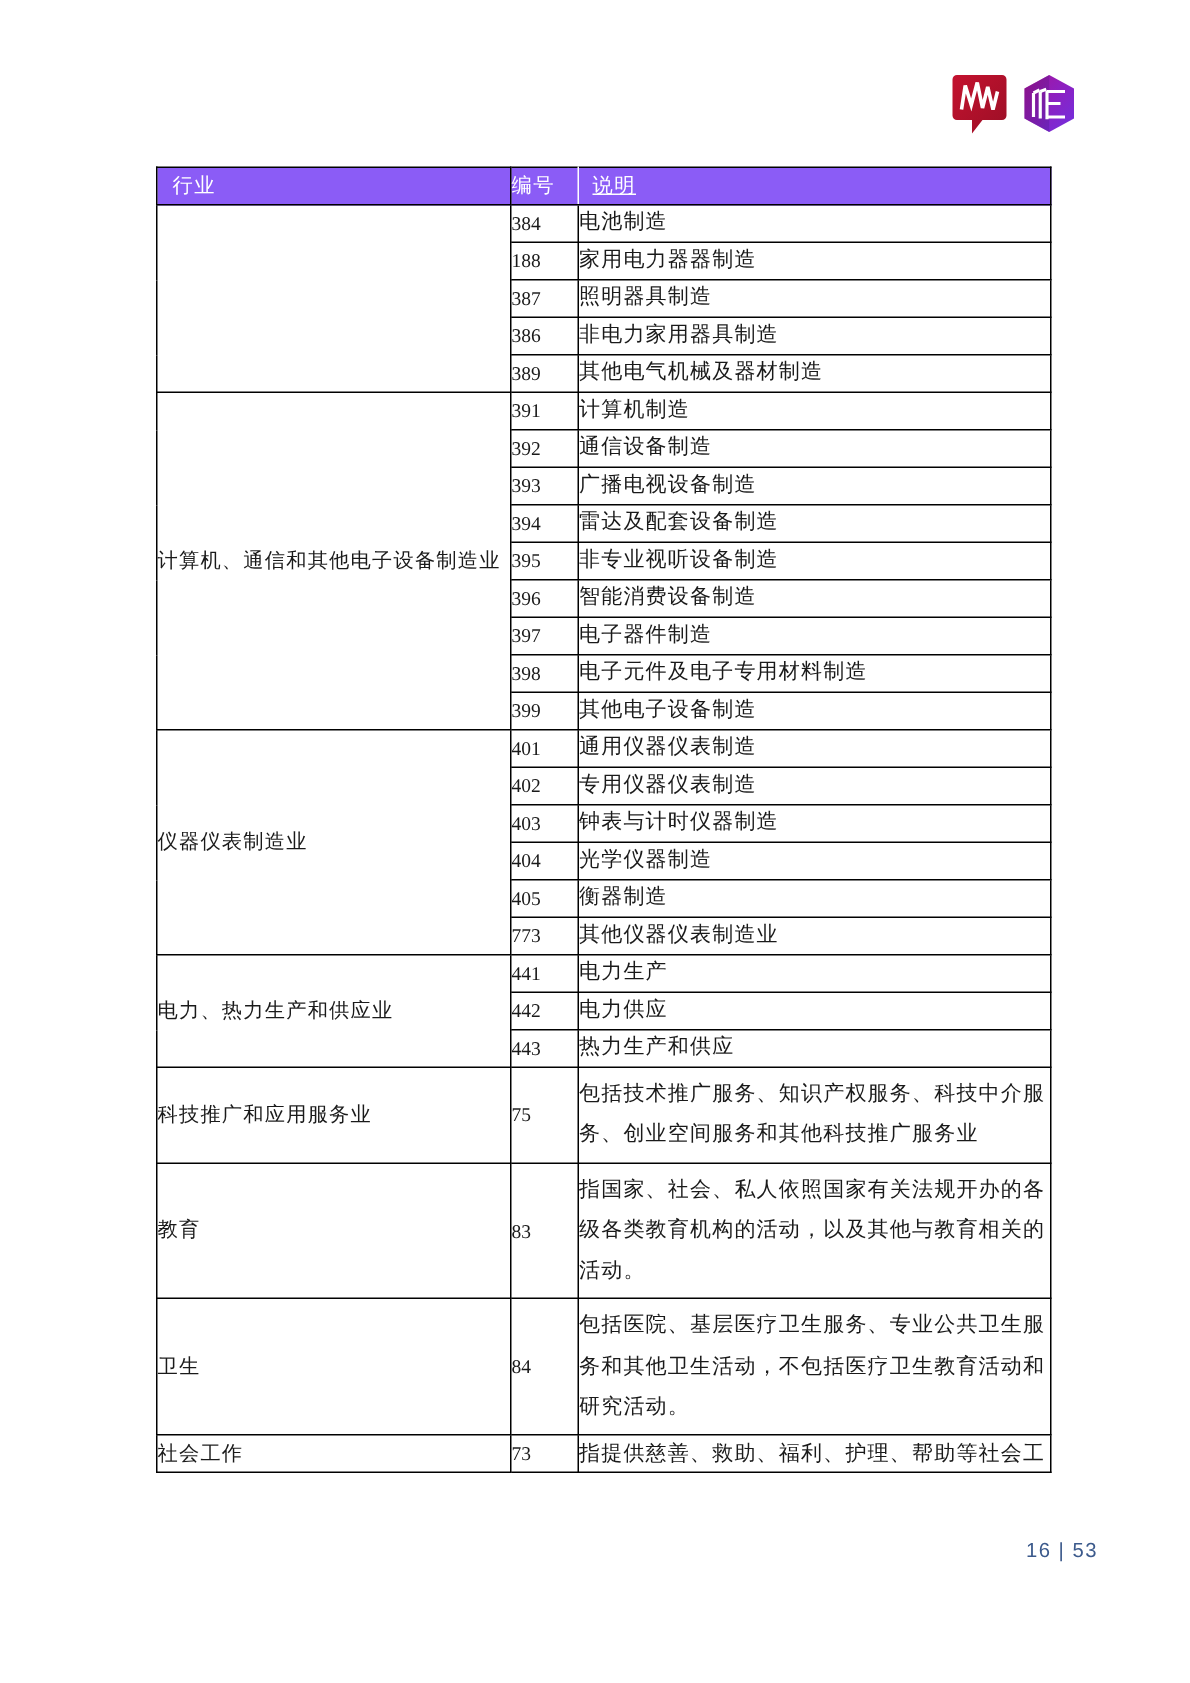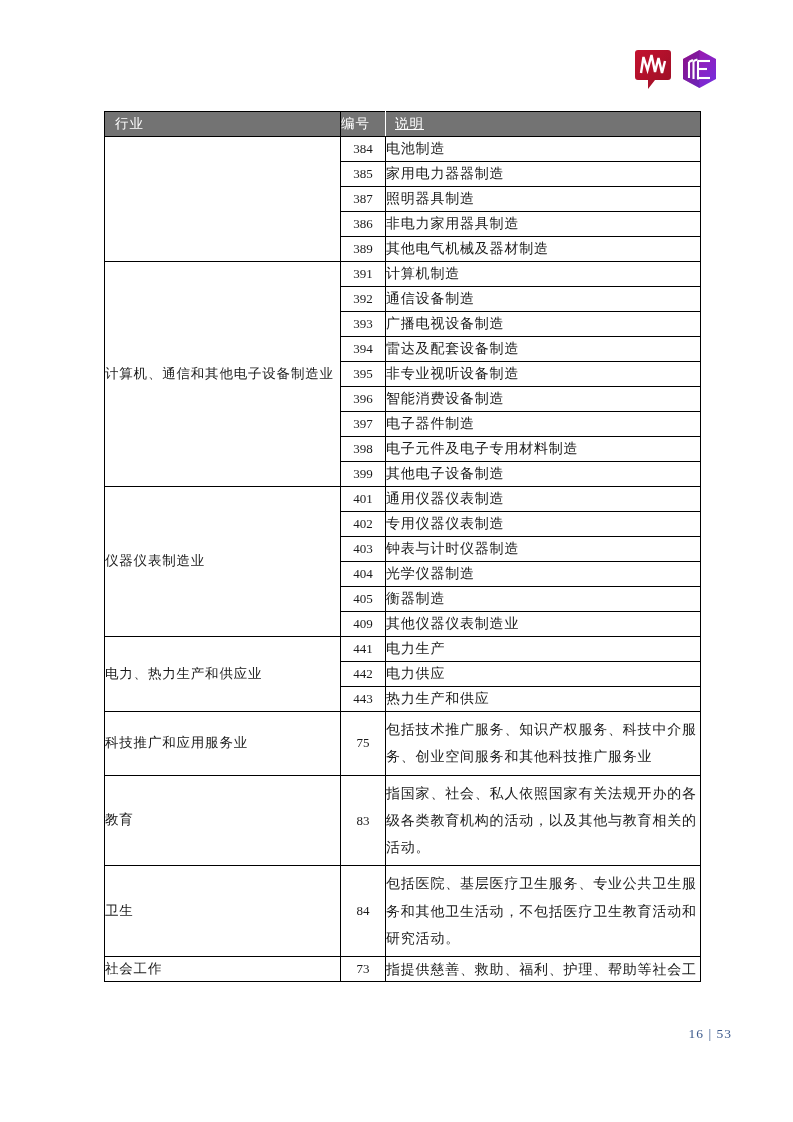--- a/index.html
+++ b/index.html
@@ -52,42 +52,41 @@
   table.doc col.c-code     { width: 45px; }
   table.doc col.c-desc     { width: 315px; }
 
   table.doc th, table.doc td {
     border: 1px solid #000000;
     vertical-align: middle;
     padding: 0;
   }
 
   thead th {
-    background: #737373;
+    background: #8b5cf6;
     color: #ffffff;
     font-weight: normal;
     font-size: 13.5px;
     letter-spacing: 1px;
     height: 24px;
     line-height: 24px;
     text-align: left;
     border-color: #C00000;
   }
   thead th.h-industry { padding-left: 10px; }
   thead th.h-code { text-align: left; border-left: 1px solid #ffffff; border-right: 1px solid #ffffff;}
   thead th.h-desc { padding-left: 9px; text-decoration: underline; }
 
   td.industry {
     padding-left: 10px;
     font-size: 13.5px;
     letter-spacing: 0.8px;
     line-height: 1.5;
   }
   td.code {
-    text-align: center;
     font-size: 13px;
     font-family: "Liberation Serif", "DejaVu Serif", serif;
   }
   td.desc {
     padding-left: 9px;
     padding-right: 6px;
     font-size: 14px;
     letter-spacing: 0.8px;
     line-height: 1.55;
   }
@@ -103,21 +102,21 @@
     margin-left: 21px;
   }
 
   
   .footer {
     position: absolute;
     right: 61px;
     top: 1026px;
     font-size: 13.5px;
     color: #3C5A8C;
-    font-family: Liberation Serif, serif;
+    font-family: Liberation Sans, sans-serif;
     letter-spacing: 1px;
   }
 </style>
 </head>
 <body>
 
 <div class="page">
 
   <div class="logo-wrap">
     <span>
@@ -175,21 +174,21 @@
           <th class="h-desc">说明</th>
         </tr>
       </thead>
       <tbody id="tbody">
           <tr class="r">
             <td class="industry" rowspan="5"></td>
             <td class="code">384</td>
             <td class="desc">电池制造</td>
           </tr>
           <tr class="r">
-            <td class="code">385</td>
+            <td class="code">188</td>
             <td class="desc">家用电力器器制造</td>
           </tr>
           <tr class="r">
             <td class="code">387</td>
             <td class="desc">照明器具制造</td>
           </tr>
           <tr class="r">
             <td class="code">386</td>
             <td class="desc">非电力家用器具制造</td>
           </tr>
@@ -249,21 +248,21 @@
           </tr>
           <tr class="r">
             <td class="code">404</td>
             <td class="desc">光学仪器制造</td>
           </tr>
           <tr class="r">
             <td class="code">405</td>
             <td class="desc">衡器制造</td>
           </tr>
           <tr class="r">
-            <td class="code">409</td>
+            <td class="code">773</td>
             <td class="desc">其他仪器仪表制造业</td>
           </tr>
           <tr class="r group-start">
             <td class="industry" rowspan="3">电力、热力生产和供应业</td>
             <td class="code">441</td>
             <td class="desc">电力生产</td>
           </tr>
           <tr class="r">
             <td class="code">442</td>
             <td class="desc">电力供应</td>

